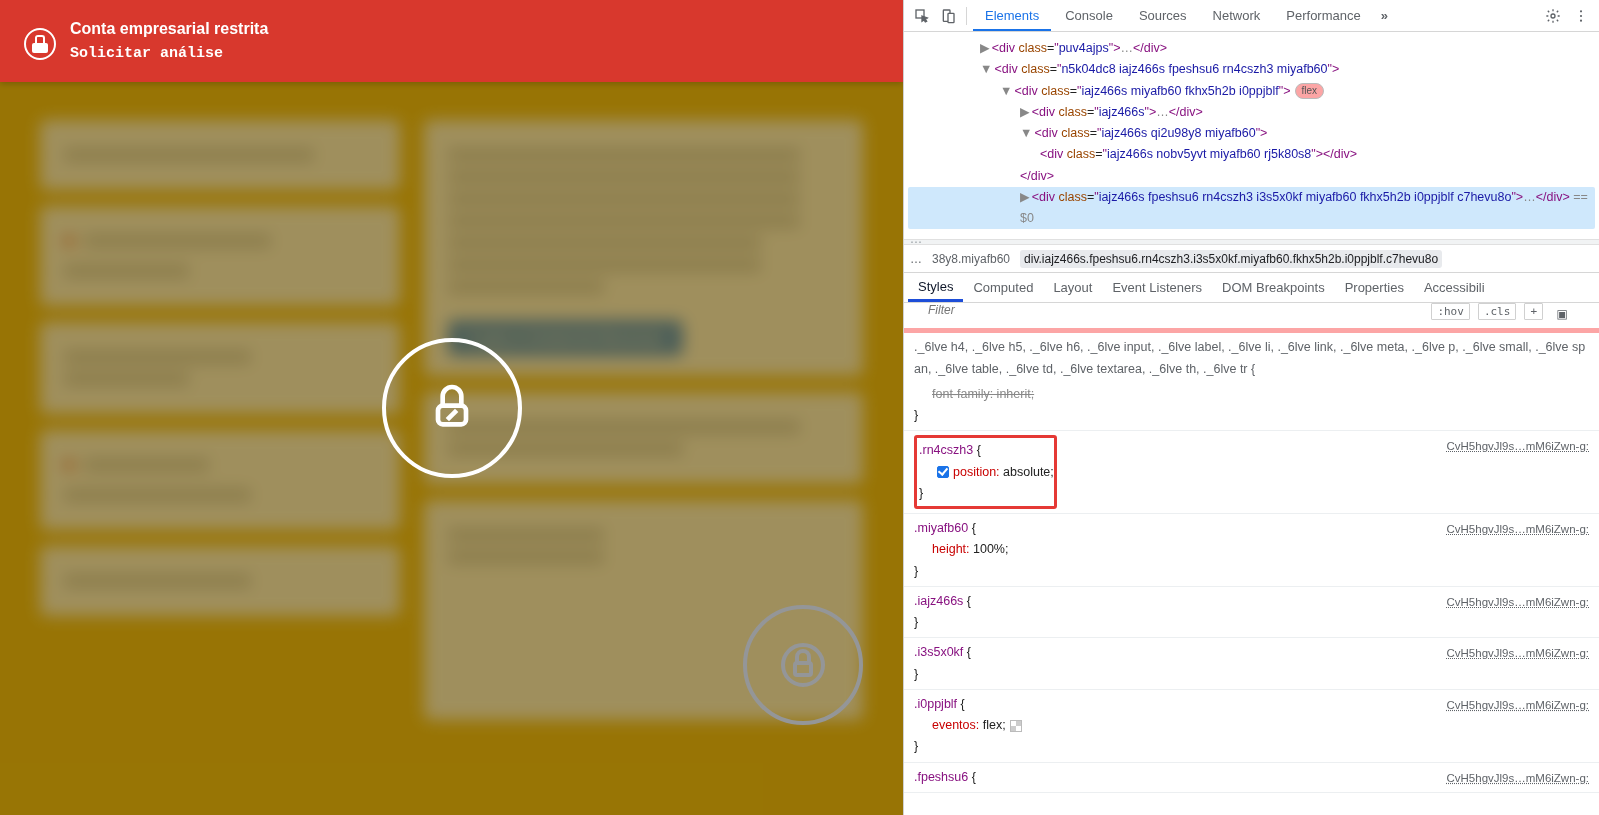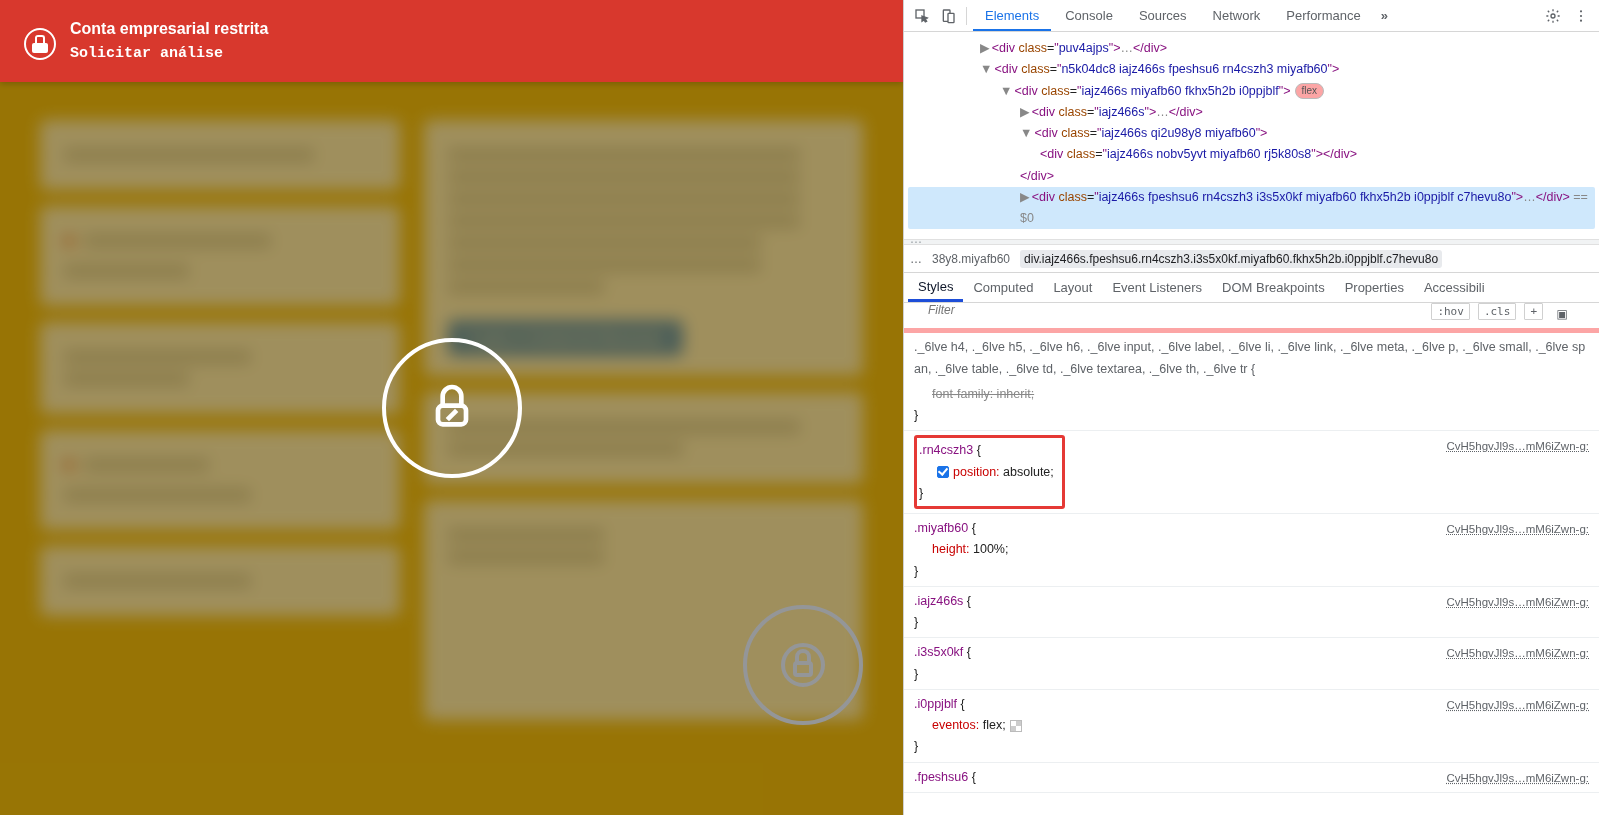--- a/index.html
+++ b/index.html
@@ -65,21 +65,21 @@
   .selector{color:#881280;}
   .prop{color:#c80000;padding-left:18px;}
   .propname{color:#c80000;}
   .propval{color:#222;}
   .brace{}
   .cb{display:inline-block;width:12px;height:12px;border:1px solid #5f6368;border-radius:2px;margin-right:4px;vertical-align:middle;background:#fff;position:relative;}
   .cb.on{background:#1a73e8;border-color:#1a73e8;}
   .cb.on::after{content:"";position:absolute;left:2px;top:-1px;width:4px;height:7px;border:solid #fff;border-width:0 2px 2px 0;transform:rotate(40deg);}  
   .strike{text-decoration:line-through;color:#888;}
   .selectors-blob{color:#5f6368;word-break:break-all;padding:4px 10px 0;}
-  .redbox{border:3px solid #e53935;border-radius:3px;padding:2px 8px 2px 2px;display:inline-block;}
+  .redbox{border:3px solid #e53935;border-radius:3px;padding:2px 0 2px 2px;display:inline-block;}
   .swatch{display:inline-block;width:12px;height:12px;border:1px solid #bbb;background:repeating-conic-gradient(#ccc 0 25%, #fff 0 50%);vertical-align:middle;margin-left:4px;}
 
   .toolbar-right-area{margin-left:auto;display:flex;align-items:center;gap:4px;color:#5f6368}
 </style>
 </head>
 <body>
 
 <div class="root">
 
   <div class="app">

